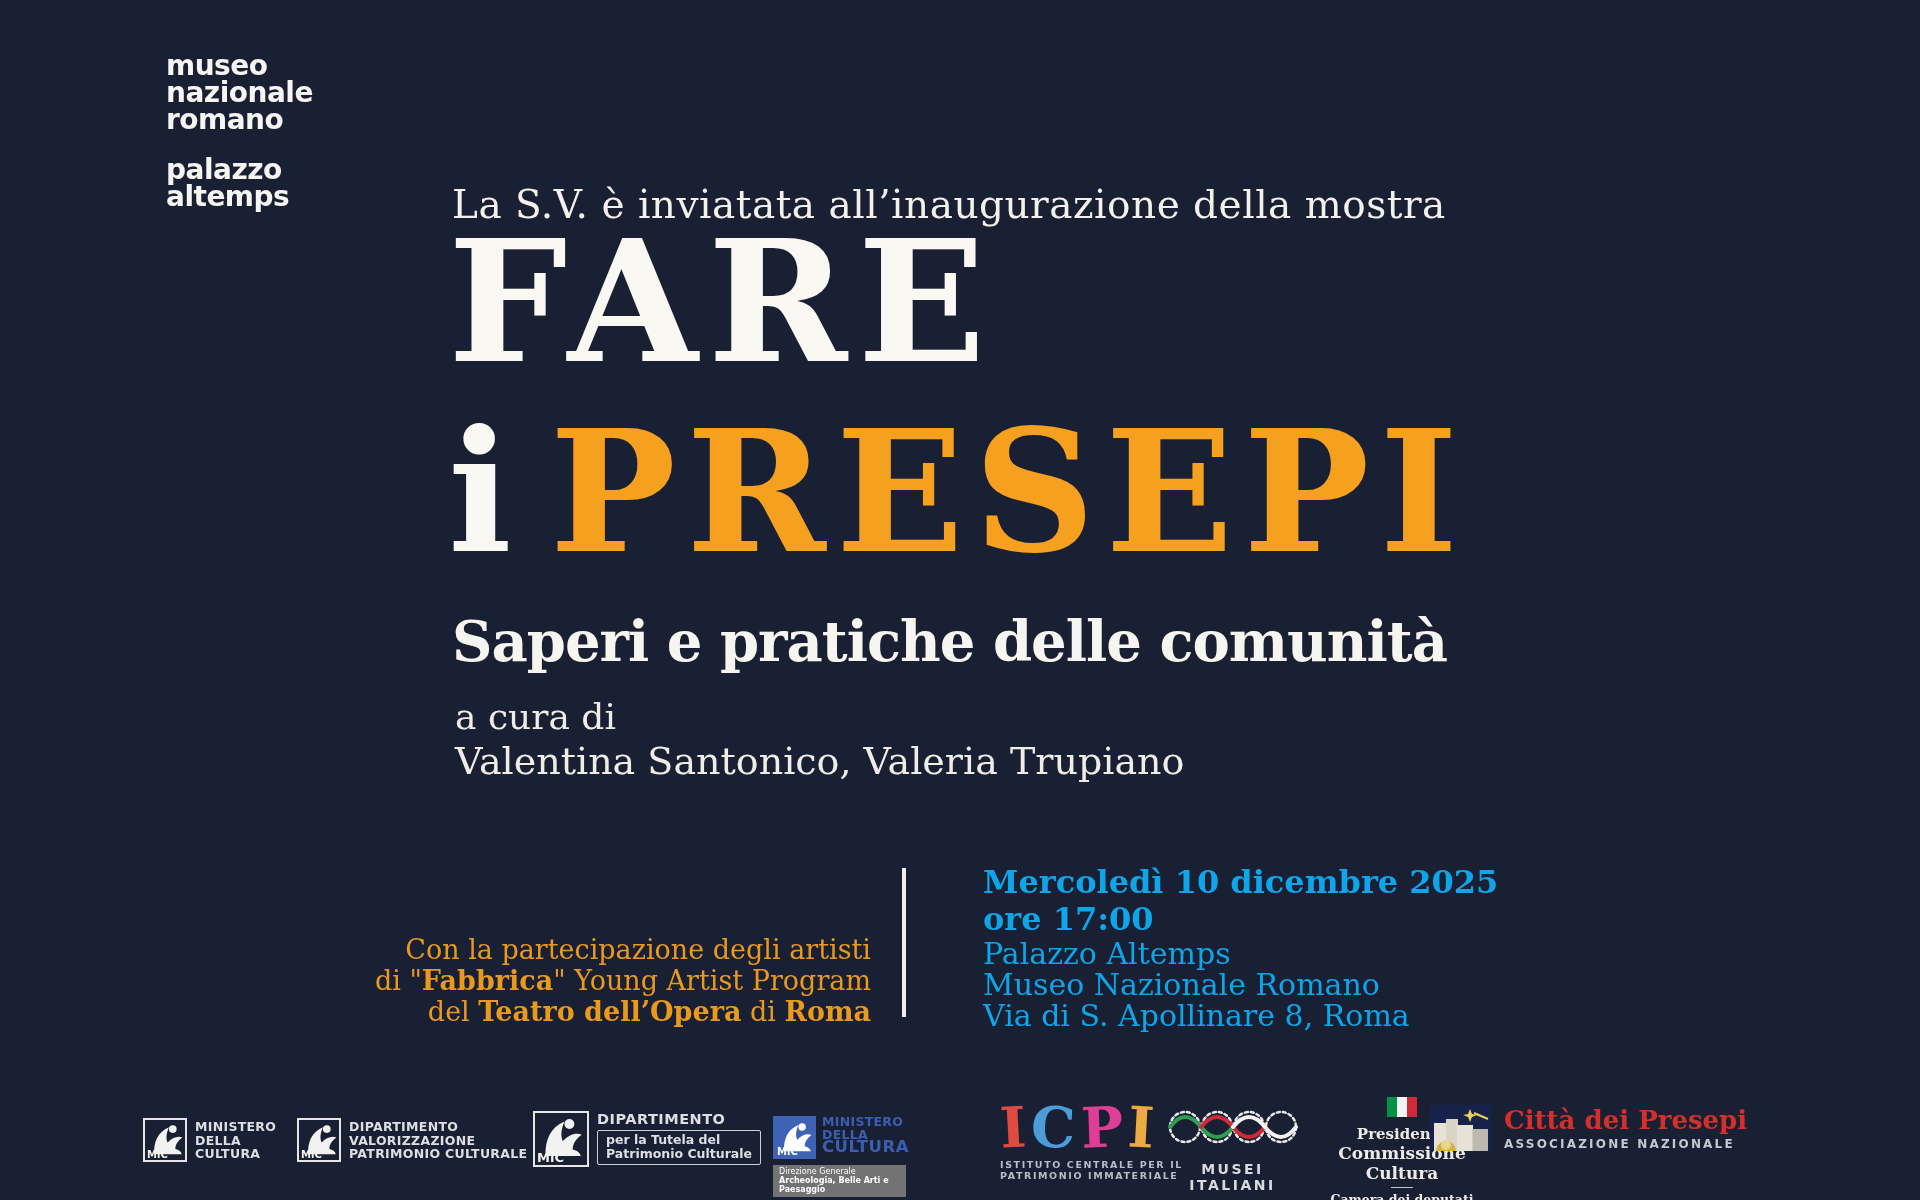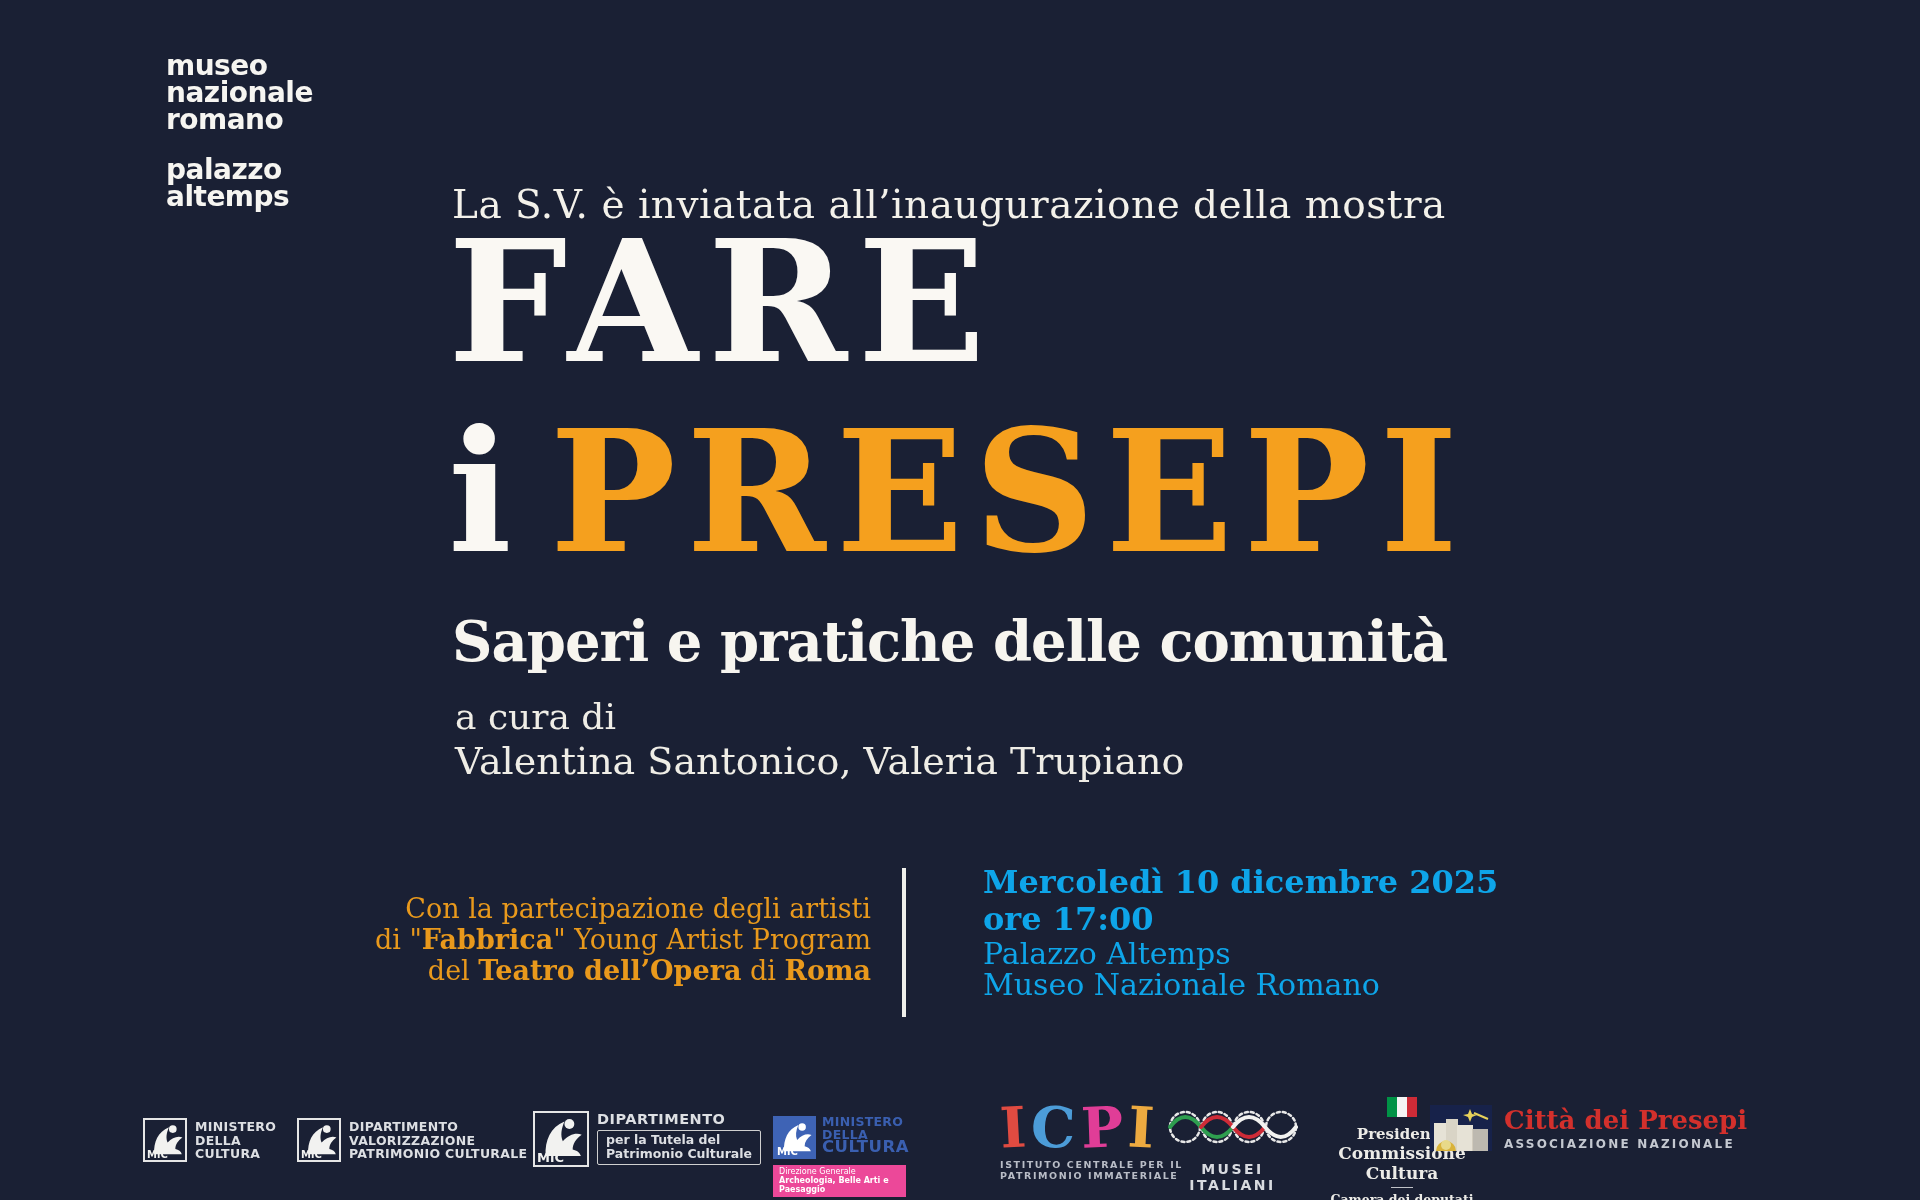--- a/index.html
+++ b/index.html
@@ -23,21 +23,21 @@
            font-size:168px; font-weight:700; letter-spacing:10px; line-height:1; }
   .title-presepi .article { color:#FAF8F3; margin-right:28px; }
   .title-presepi .main-word { color:#F5A01E; }
   .subtitle { position:absolute; left:452px; top:608px; color:#F7F5EF;
            font-size:56px; font-weight:700; letter-spacing:-1px; }
   .acura { position:absolute; left:455px; top:696px; color:#EFEDE6; font-size:36px; }
   .curators { position:absolute; left:455px; top:738px; color:#EFEDE6;
            font-size:38px; line-height:46px; }
 
   
-  .participation { position:absolute; right:1049px; top:893px; width:520px;
+  .participation { position:absolute; right:1049px; top:934px; width:520px;
            text-align:right; color:#E9991C; font-size:27px; line-height:31px; }
   .participation b { font-weight:700; }
 
   
   .v-divider { position:absolute; left:902px; top:868px; width:4px; height:149px;
            background:#EFEFEA; }
 
   
   .event { position:absolute; left:983px; top:864px; color:#0ea5e9; font-size:30px; }
   .event .d1 { font-weight:700; font-size:32px; line-height:37px; }
@@ -66,21 +66,21 @@
   .l3 .txt { margin-left:64px; }
   .l3 .dep-title { font-weight:700; font-size:14.5px; letter-spacing:0.5px; margin-bottom:3px; }
   .l3 .dep-box { border:1.5px solid #CFCFCF; border-radius:2px; padding:2px 8px 3px 8px;
                  font-weight:600; font-size:12.5px; line-height:14px; display:inline-block; }
 
   .l4 { left:773px; top:31px; width:133px; }
   .l4 .top { position:relative; height:46px; }
   .l4 .mic-box { width:43px; height:43px; float:left; }
   .l4 .mic-lines { margin-left:49px; color:#3A5FB0; font-size:12.5px; line-height:12.5px; }
   .l4 .mic-lines .big { font-size:16.5px; letter-spacing:0.5px; }
-  .l4 .bar { clear:both; margin-top:3px; background:#ec4899; color:#FFFFFF;
+  .l4 .bar { clear:both; margin-top:3px; background:#737373; color:#FFFFFF;
              padding:2px 4px 3px 6px; }
   .l4 .bar .b1 { font-size:8px; line-height:9px; }
   .l4 .bar .b2 { font-size:8px; line-height:9px; font-weight:700; }
 
   .l5 { left:1000px; top:16px; }
   .icpi-letters { font-family:"DejaVu Serif", serif; font-weight:700; font-size:56px; line-height:52px; }
   .icpi-letters span { display:inline-block; margin-right:5px; }
   .icpi-letters span:nth-child(1){ color:#E04B41; transform:rotate(-3deg); }
   .icpi-letters span:nth-child(2){ color:#4C9CD8; transform:rotate(2deg); }
   .icpi-letters span:nth-child(3){ color:#E03D97; transform:rotate(-2deg); }
@@ -152,20 +152,21 @@
     <div><span>del </span><b>Teatro dell’Opera</b><span> di </span><b>Roma</b></div>
   </div>
 
   <div class="v-divider"></div>
 
   <div class="event">
     <div class="d1">Mercoledì 10 dicembre 2025</div>
     <div class="d2">ore 17:00</div>
     <div class="v">Palazzo Altemps</div>
     <div class="v">Museo Nazionale Romano</div>
+    <div class="v">Via di S. Apollinare 8, Roma</div>
   </div>
 
   <div class="footer">
 
     <div class="flogo l1">
       <div class="mic-box">
         <svg width="36" height="36" viewBox="0 0 56 56" fill="currentColor">
             <use href="#mic-eagle-shape"></use>
           </svg>
         <span class="mic-label" style="font-size:10px;">MiC</span>

